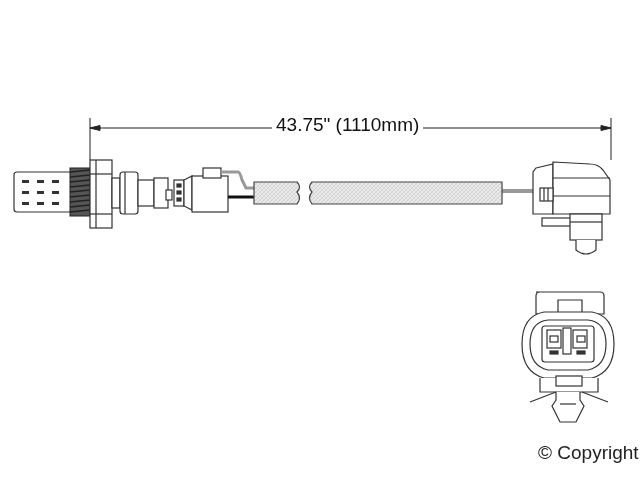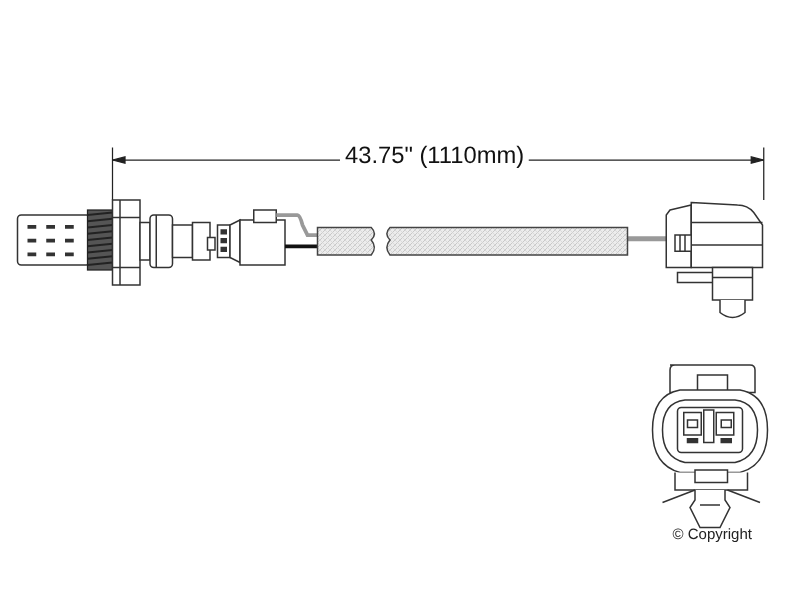--- a/index.html
+++ b/index.html
@@ -1,19 +1,19 @@
 <!DOCTYPE html>
 <html><head>
 <meta charset="utf-8">
 <style>
   html, body { margin:0; padding:0; background:#ffffff; }
   body { width:640px; height:480px; position:relative; overflow:hidden; font-family:"Liberation Sans", sans-serif; }
   #stage { position:absolute; left:0; top:0; width:640px; height:480px; }
   .dim-label { position:absolute; left:272px; top:114px; font-size:19px; color:#111; background:#fff; padding:0 4px; line-height:22px; white-space:nowrap; }
-  .copyright { position:absolute; left:538px; top:420px; font-size:12px; color:#222; white-space:nowrap; }
+  .copyright { position:absolute; left:538px; top:442px; font-size:19px; color:#222; white-space:nowrap; }
 </style>
 </head>
 <body>
 
 <div id="stage">
   <svg width="640" height="480" viewBox="0 0 640 480" xmlns="http://www.w3.org/2000/svg">
     <defs>
       <pattern id="weave" width="4" height="4" patternUnits="userSpaceOnUse">
         <rect width="4" height="4" fill="#ececec"></rect>
         <path d="M0 4 L4 0" stroke="#c8c8c8" stroke-width="0.8"></path>

